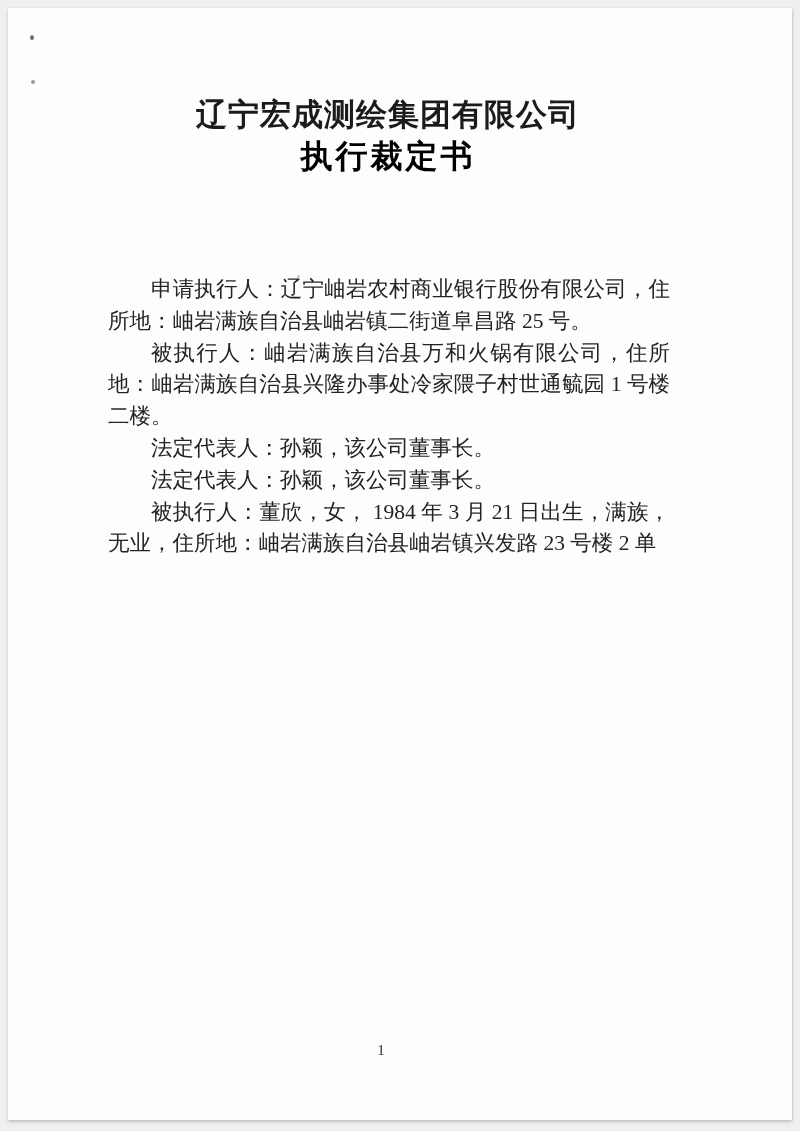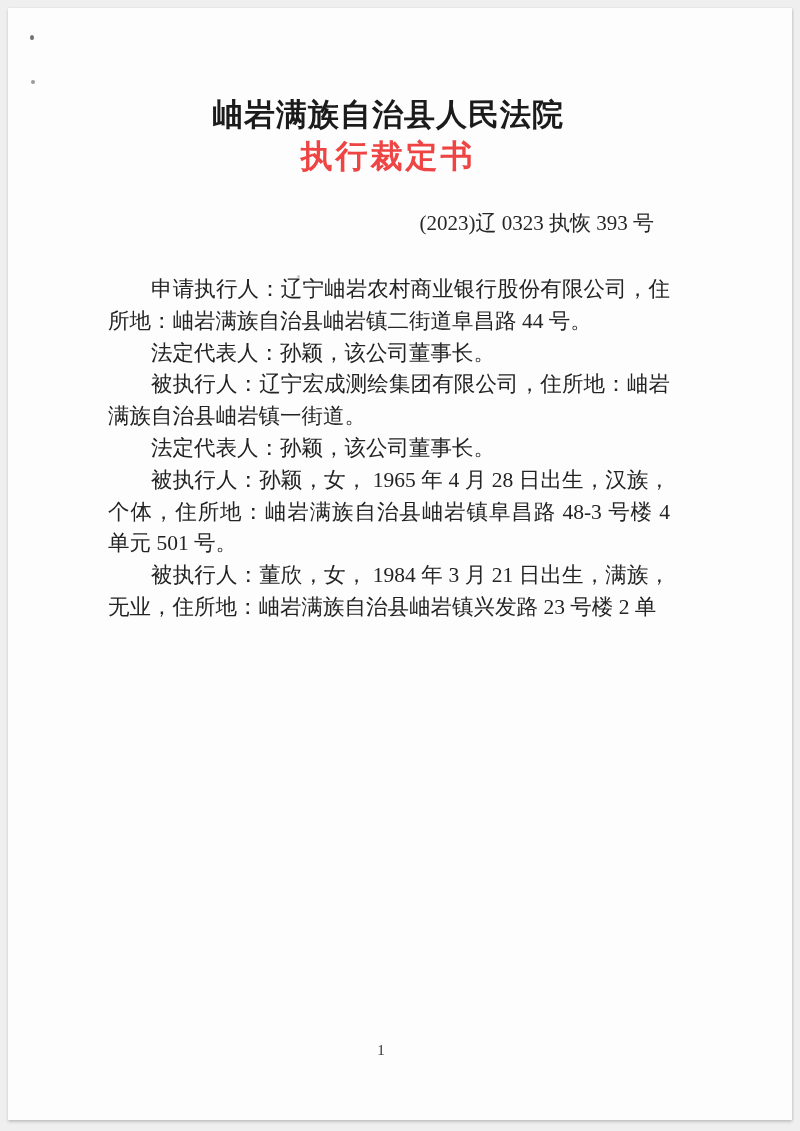--- a/index.html
+++ b/index.html
@@ -41,21 +41,21 @@
   .doc-title {
     position: absolute;
     top: 127px;
     left: 0;
     right: 24px;
     text-align: center;
     font-family: "Liberation Sans", "DejaVu Sans", sans-serif;
     font-weight: bold;
     font-size: 32px;
     letter-spacing: 3px;
-    color: #ef4444;
+    color: #000000;
     margin: 0;
   }
   .case-number {
     position: absolute;
     top: 201px;
     right: 138px;
     font-family: "Liberation Serif", "DejaVu Serif", serif;
     font-size: 21px;
     color: #262626;
     white-space: nowrap;
@@ -98,30 +98,28 @@
 </head>
 <body>
 
 <div class="scan-bg">
   <div class="paper">
 
     <span class="speck speck-1"></span>
     <span class="speck speck-2"></span>
     <span class="speck speck-3"></span>
 
-    <h1 class="court-name">岫岩满族自治县人民法院</h1>
+    <h1 class="court-name">辽宁宏成测绘集团有限公司</h1>
     <h2 class="doc-title">执行裁定书</h2>
 
-    <div class="case-number">(2023)辽 0323 执恢 393 号</div>
 
     <div class="doc-body">
-      <p>申请执行人：辽宁岫岩农村商业银行股份有限公司，住所地：岫岩满族自治县岫岩镇二街道阜昌路 44 号。</p>
+      <p>申请执行人：辽宁岫岩农村商业银行股份有限公司，住所地：岫岩满族自治县岫岩镇二街道阜昌路 25 号。</p>
+      <p>被执行人：岫岩满族自治县万和火锅有限公司，住所地：岫岩满族自治县兴隆办事处冷家隈子村世通毓园 1 号楼二楼。</p>
       <p>法定代表人：孙颖，该公司董事长。</p>
-      <p>被执行人：辽宁宏成测绘集团有限公司，住所地：岫岩满族自治县岫岩镇一街道。</p>
       <p>法定代表人：孙颖，该公司董事长。</p>
-      <p>被执行人：孙颖，女， 1965 年 4 月 28 日出生，汉族，个体，住所地：岫岩满族自治县岫岩镇阜昌路 48-3 号楼 4 单元 501 号。</p>
       <p>被执行人：董欣，女， 1984 年 3 月 21 日出生，满族，无业，住所地：岫岩满族自治县岫岩镇兴发路 23 号楼 2 单</p>
     </div>
 
     <div class="page-number">1</div>
 
   </div>
 </div>
 
 </body></html>

